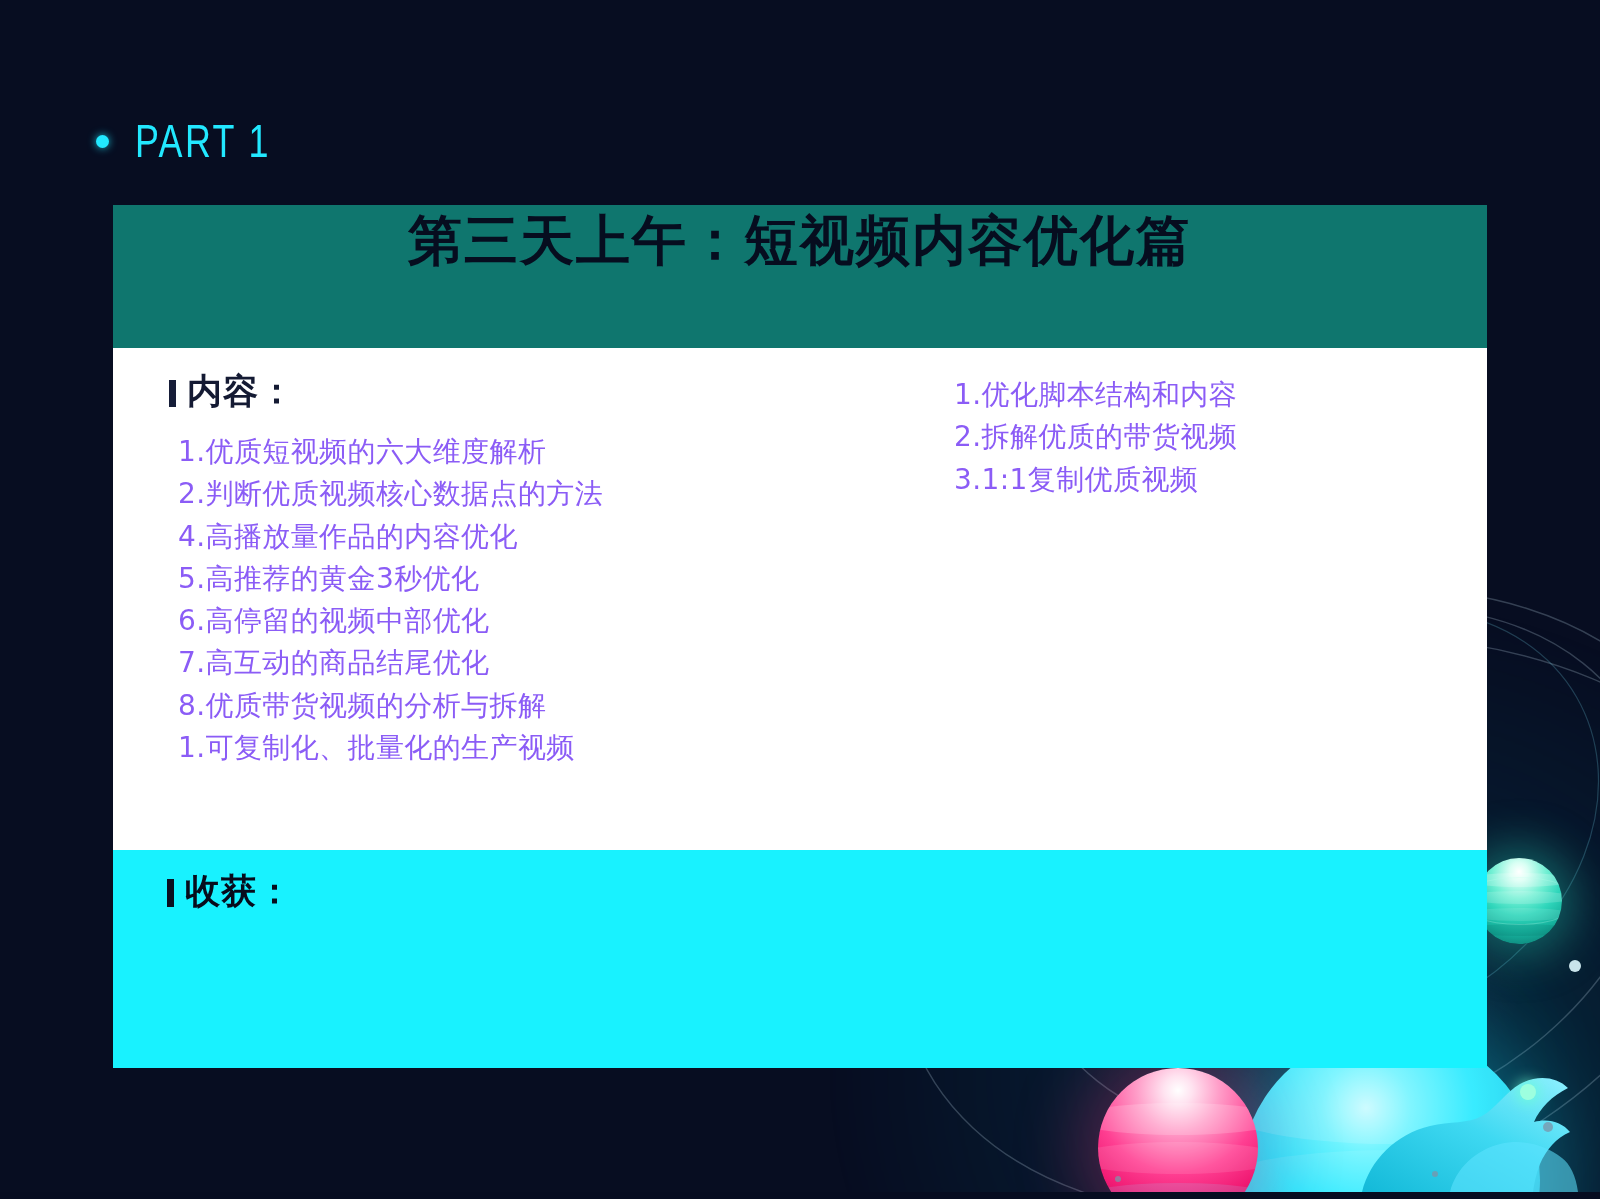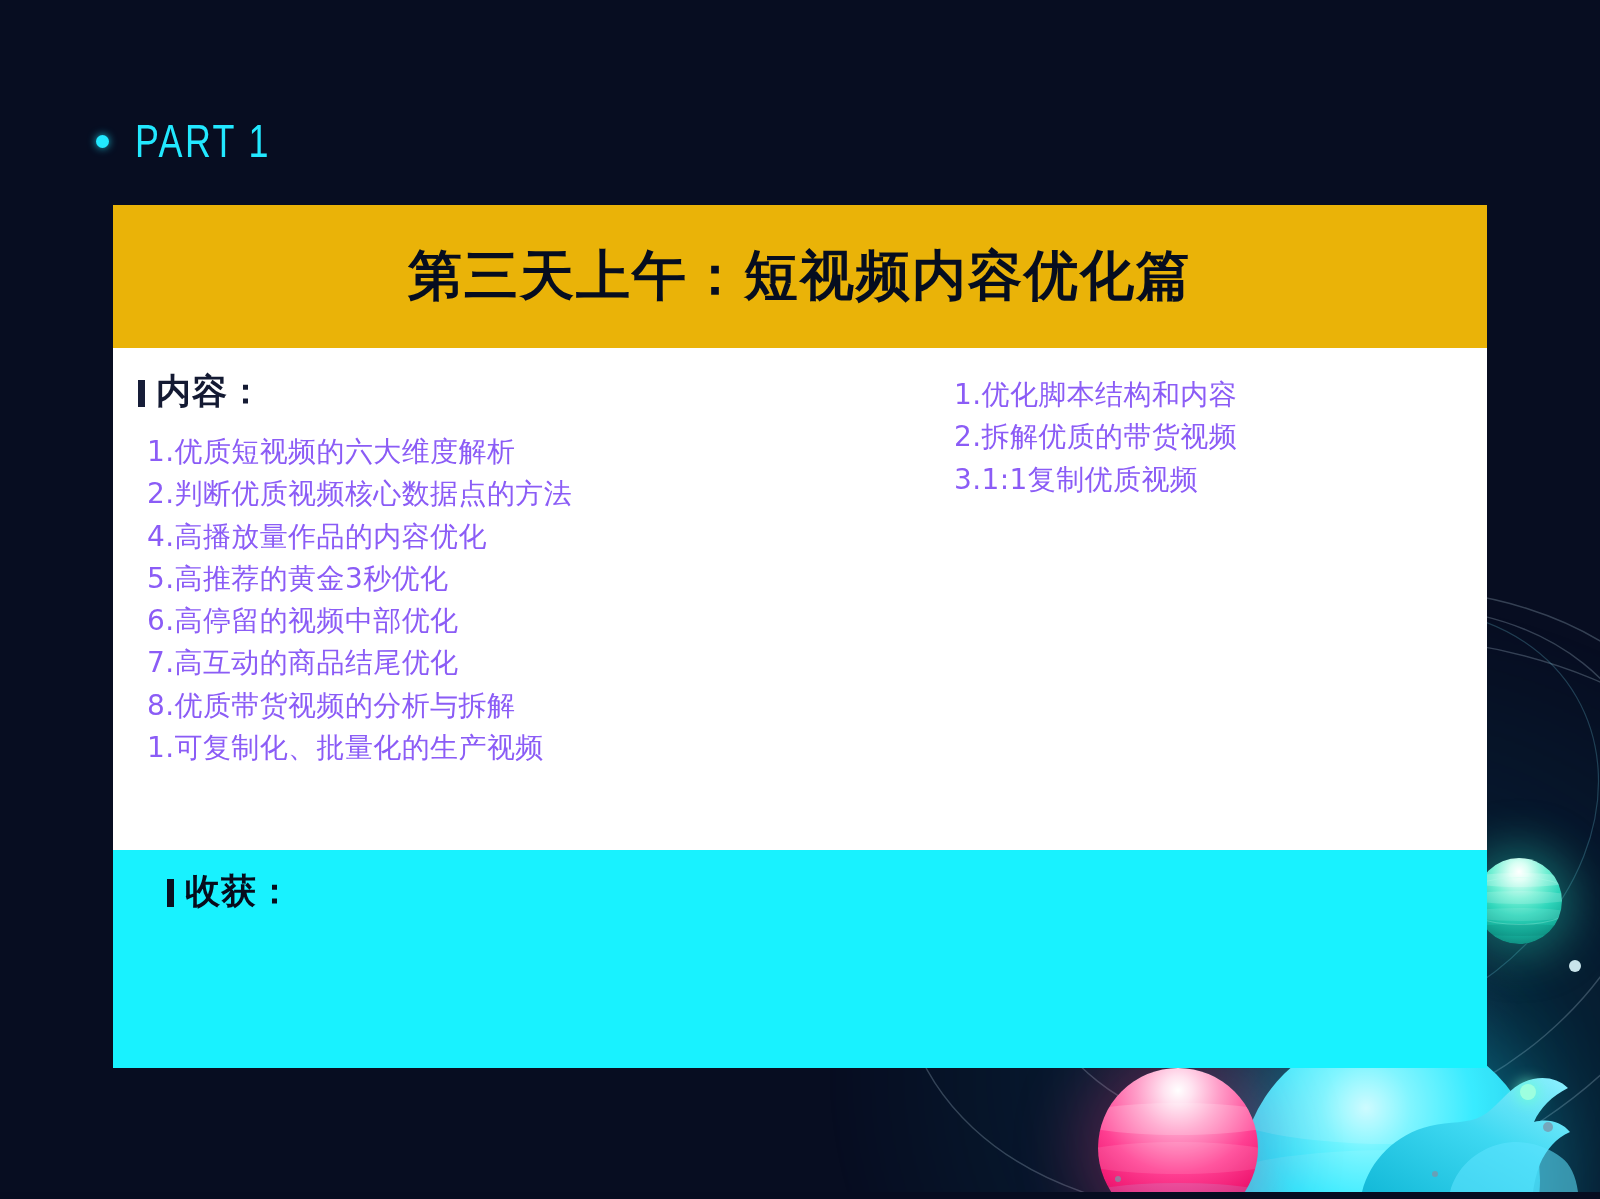--- a/index.html
+++ b/index.html
@@ -133,41 +133,41 @@
   
   .card {
     position:absolute;
     left:113px; top:205px;
     width:1374px; height:863px;
     display:flex; flex-direction:column;
     box-shadow:0 0 0 1px rgba(0,0,0,0.0);
   }
   .card-header {
     height:143px;
-    background:#eab308;
-    display:flex; align-items:center; justify-content:center;
+    background:#0f766e;
+    display:flex; justify-content:center;
     flex:none;
   }
   .card-title {
     color:#060d1f;
     font-size:54px;
     font-weight:bold;
     letter-spacing:2px;
     font-family:"DejaVu Sans","Liberation Sans",sans-serif;
     white-space:nowrap;
   }
 
   .card-body {
     background:#ffffff;
     flex:none;
     height:502px;
     display:flex;
     padding:26px 0 0 0;
   }
-  .col-left  { width:790px; padding-left:25px; }
+  .col-left  { width:790px; padding-left:56px; }
   .col-right { flex:1; padding-left:42px; }
 
   .sec-head {
     display:flex; align-items:center; gap:11px;
     margin-bottom:22px;
   }
   .sec-bar {
     width:7px; height:27px;
     background:#161d38;
     flex:none;

